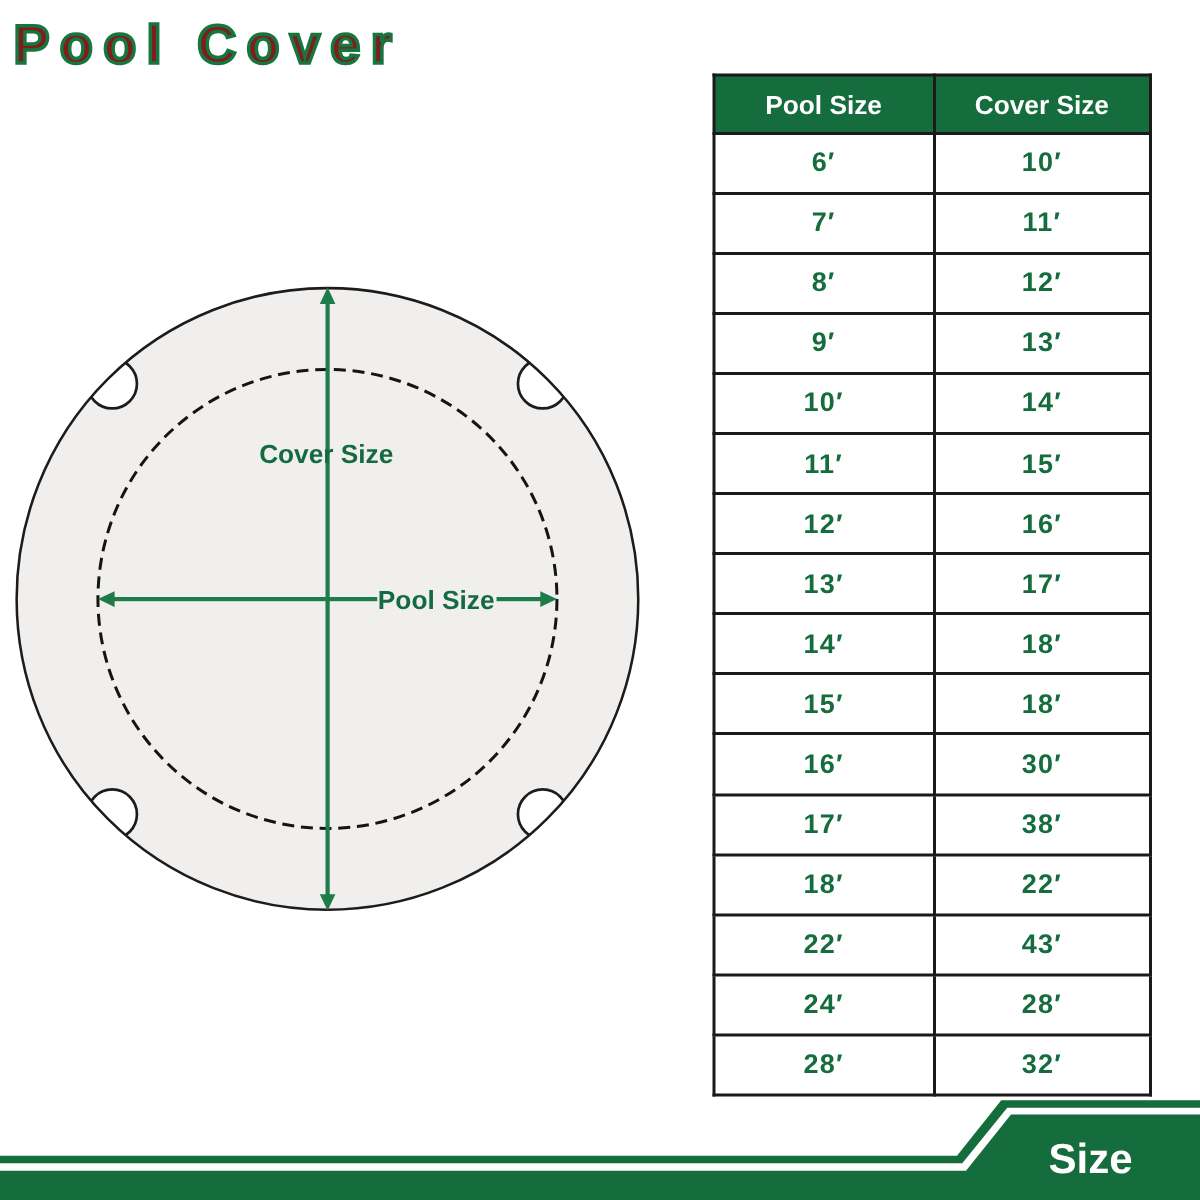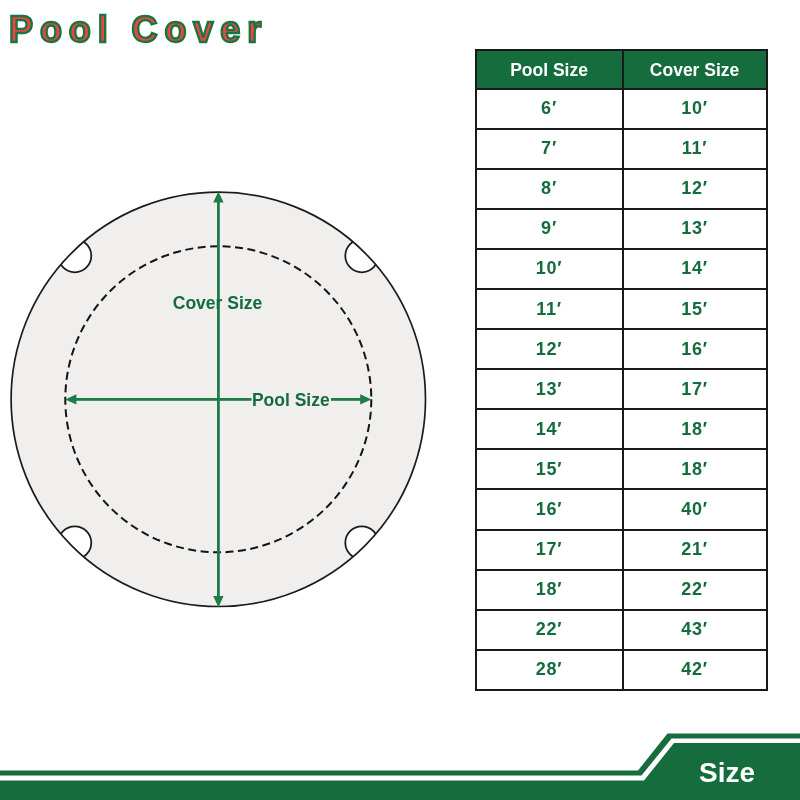--- a/index.html
+++ b/index.html
@@ -1,17 +1,17 @@
 <!DOCTYPE html>
 <html><head>
 <meta charset="utf-8">
 <style>
   html,body{margin:0;padding:0;}
   body{width:800px;height:800px;background:#ffffff;font-family:"Liberation Sans",sans-serif;position:relative;overflow:hidden;}
-  .title{position:absolute;left:9px;top:9px;font-size:36px;font-weight:bold;letter-spacing:6.9px;color:#ef4444;-webkit-text-stroke:2.3px #17753F;}
+  .title{position:absolute;left:9px;top:9px;font-size:36px;font-weight:bold;letter-spacing:6.9px;color:#7f1d1d;-webkit-text-stroke:2.3px #17753F;}
   .tablewrap{position:absolute;left:474.5px;top:48.5px;}
   table.sizes{border-collapse:collapse;width:293px;}
   table.sizes th{background:#156C3C;color:#ffffff;font-size:17.5px;font-weight:bold;height:33px;padding-top:3px;border:2px solid #1a1a1a;}
   table.sizes td{color:#156C3C;font-size:18px;letter-spacing:0.8px;font-weight:bold;text-align:center;height:36.1px;border:2px solid #1a1a1a;}
   svg.layer{position:absolute;left:0;top:0;}
 </style>
 </head>
 <body>
 
 <div class="title">Pool Cover</div>
@@ -109,42 +109,46 @@
           <td>18′</td>
         </tr>
 
   <tr>
           <td>15′</td>
           <td>18′</td>
         </tr>
 
   <tr>
           <td>16′</td>
-          <td>40′</td>
+          <td>30′</td>
         </tr>
 
   <tr>
           <td>17′</td>
-          <td>21′</td>
+          <td>38′</td>
         </tr>
 
   <tr>
           <td>18′</td>
           <td>22′</td>
         </tr>
 
   <tr>
           <td>22′</td>
           <td>43′</td>
         </tr>
 
+  <tr>
+          <td>24′</td>
+          <td>28′</td>
+        </tr>
 
   <tr>
           <td>28′</td>
-          <td>42′</td>
+          <td>32′</td>
         </tr>
 </tbody>
     </table>
 </div>
 
 <svg class="layer" width="800" height="800" viewBox="0 0 800 800">
 
   <path d="M 0 770.5 L 638 770.5 L 667.5 733.5 L 800 733.5 L 800 738.5 L 671.5 738.5 L 641.5 775.5 L 0 775.5 Z" fill="#156C3C"></path>
 
   <path d="M 0 780.5 L 644 780.5 L 674 743 L 800 743 L 800 800 L 0 800 Z" fill="#156C3C"></path>

